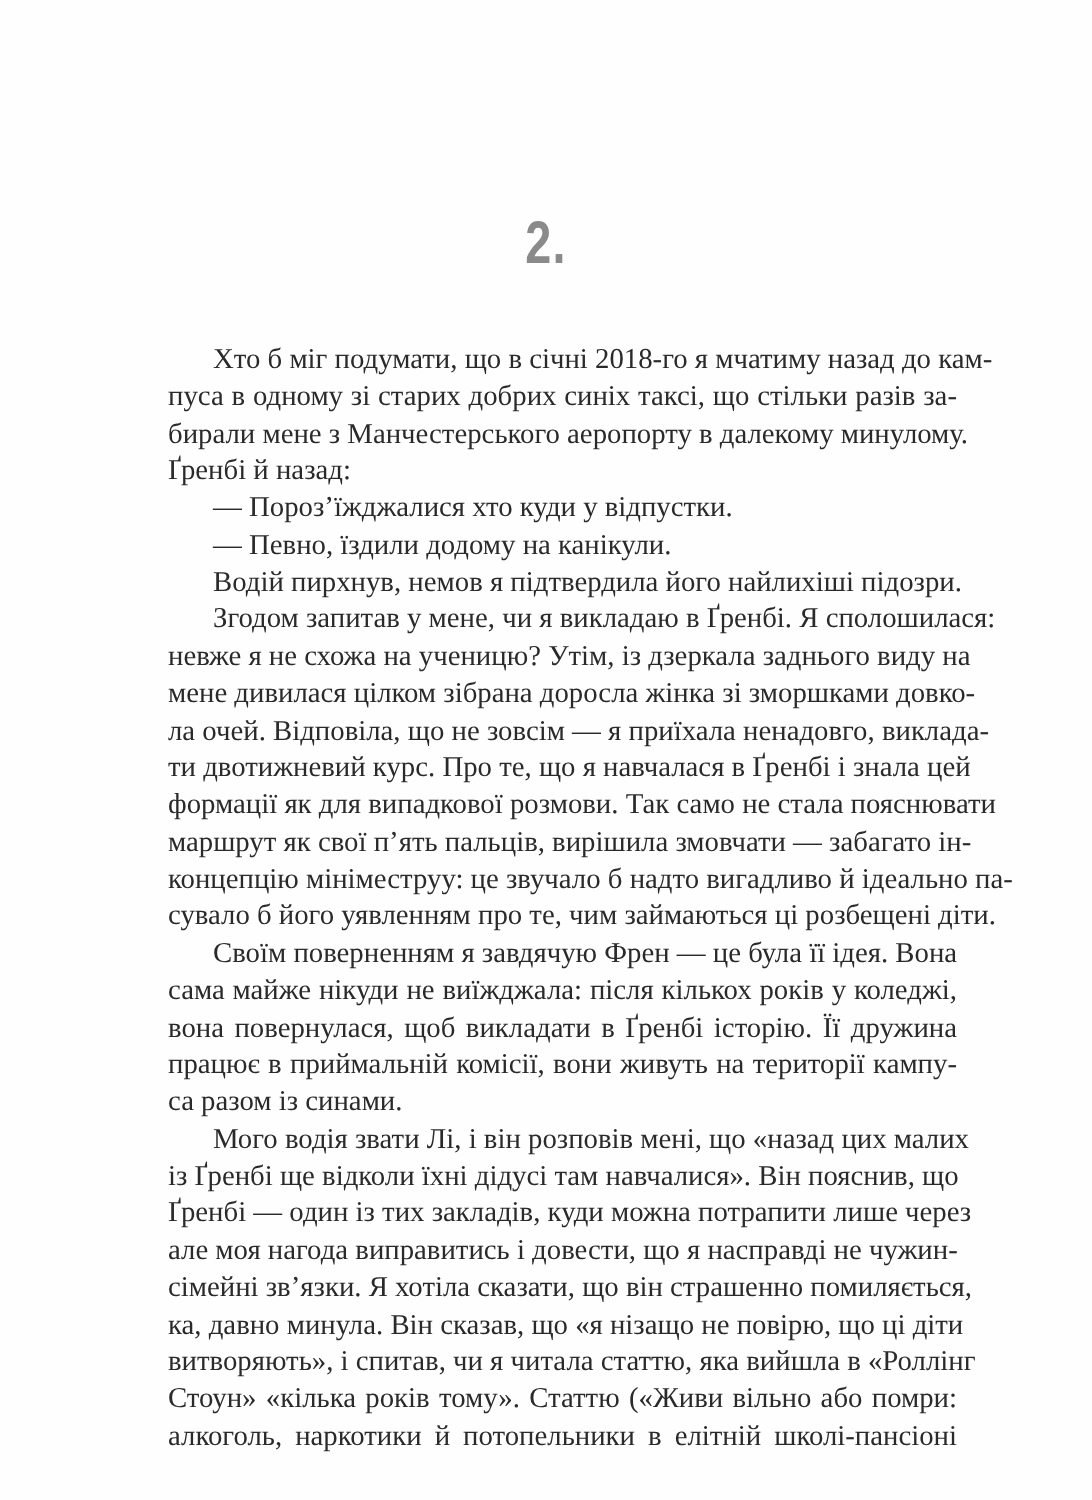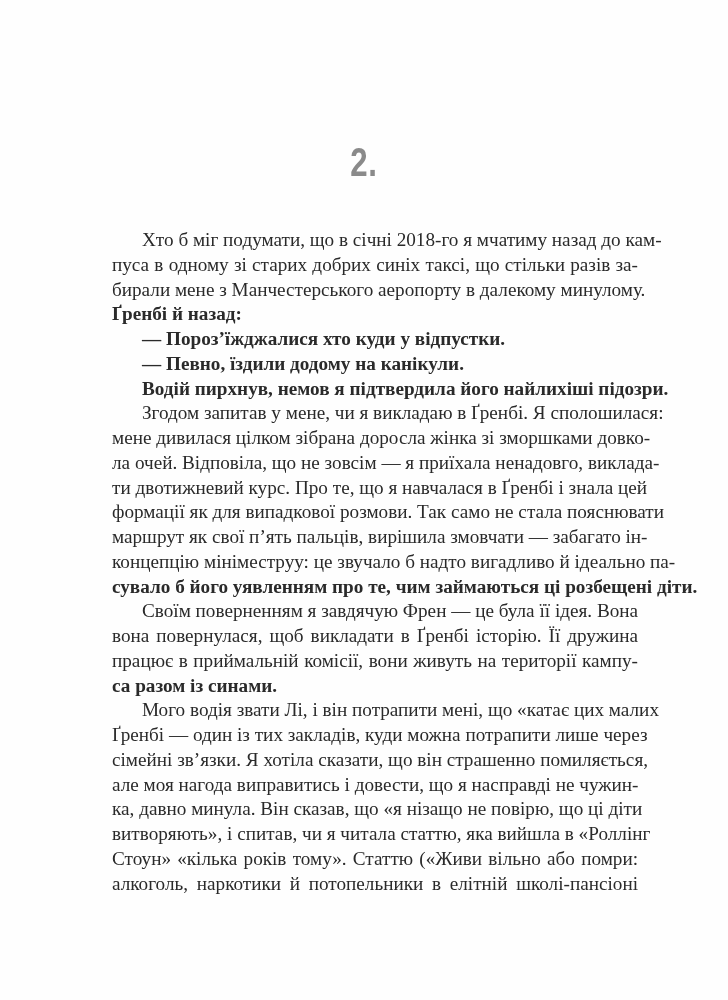--- a/index.html
+++ b/index.html
@@ -12,49 +12,52 @@
     transform: scaleX(0.78); transform-origin: center;
   }
   .body-text {
     position: absolute; top: 228px; left: 112px; width: 526px;
     font-family: "Liberation Serif", "DejaVu Serif", serif;
     font-size: 19.2px; line-height: 24.75px; color: #2a2a2a;
     text-align: justify; hyphens: manual;
   }
   .line { display: block; height: 24.75px; white-space: nowrap; text-align: justify; text-align-last: justify; overflow: visible; }
   .line.indent { padding-left: 30px; }
-  .line.last { text-align-last: left; font-weight: bold; }
+  .line.last { text-align-last: left; }
 </style>
 </head>
 <body>
 
 <div class="page">
   <div class="chapter-num">2.</div>
   <div class="body-text" id="body-text">
       <span class="line indent">Хто б міг подумати, що в січні 2018-го я мчатиму назад до кам-</span>
       <span class="line">пуса в одному зі старих добрих синіх таксі, що стільки разів за-</span>
       <span class="line">бирали мене з Манчестерського аеропорту в далекому минулому.</span>
       <span class="line last">Ґренбі й назад:</span>
       <span class="line indent last">— Пороз’їжджалися хто куди у відпустки.</span>
       <span class="line indent last">— Певно, їздили додому на канікули.</span>
       <span class="line indent last">Водій пирхнув, немов я підтвердила його найлихіші підозри.</span>
       <span class="line indent">Згодом запитав у мене, чи я викладаю в Ґренбі. Я сполошилася:</span>
+      <span class="line">невже я не схожа на ученицю? Утім, із дзеркала заднього виду на</span>
       <span class="line">мене дивилася цілком зібрана доросла жінка зі зморшками довко-</span>
       <span class="line">ла очей. Відповіла, що не зовсім — я приїхала ненадовго, виклада-</span>
       <span class="line">ти двотижневий курс. Про те, що я навчалася в Ґренбі і знала цей</span>
       <span class="line">формації як для випадкової розмови. Так само не стала пояснювати</span>
       <span class="line">маршрут як свої п’ять пальців, вирішила змовчати — забагато ін-</span>
       <span class="line">концепцію мініместруу: це звучало б надто вигадливо й ідеально па-</span>
       <span class="line last">сувало б його уявленням про те, чим займаються ці розбещені діти.</span>
       <span class="line indent">Своїм поверненням я завдячую Френ — це була її ідея. Вона</span>
+      <span class="line">сама майже нікуди не виїжджала: після кількох років у коледжі,</span>
       <span class="line">вона повернулася, щоб викладати в Ґренбі історію. Її дружина</span>
       <span class="line">працює в приймальній комісії, вони живуть на території кампу-</span>
       <span class="line last">са разом із синами.</span>
-      <span class="line indent">Мого водія звати Лі, і він потрапити мені, що «катає цих малих</span>
+      <span class="line indent">Мого водія звати Лі, і він розповів мені, що «назад цих малих</span>
+      <span class="line">із Ґренбі ще відколи їхні дідусі там навчалися». Він пояснив, що</span>
       <span class="line">Ґренбі — один із тих закладів, куди можна потрапити лише через</span>
+      <span class="line">але моя нагода виправитись і довести, що я насправді не чужин-</span>
       <span class="line">сімейні зв’язки. Я хотіла сказати, що він страшенно помиляється,</span>
-      <span class="line">але моя нагода виправитись і довести, що я насправді не чужин-</span>
       <span class="line">ка, давно минула. Він сказав, що «я нізащо не повірю, що ці діти</span>
       <span class="line">витворяють», і спитав, чи я читала статтю, яка вийшла в «Роллінг</span>
       <span class="line">Стоун» «кілька років тому». Статтю («Живи вільно або помри:</span>
       <span class="line">алкоголь, наркотики й потопельники в елітній школі-пансіоні</span>
     </div>
 </div>
 
 </body></html>

